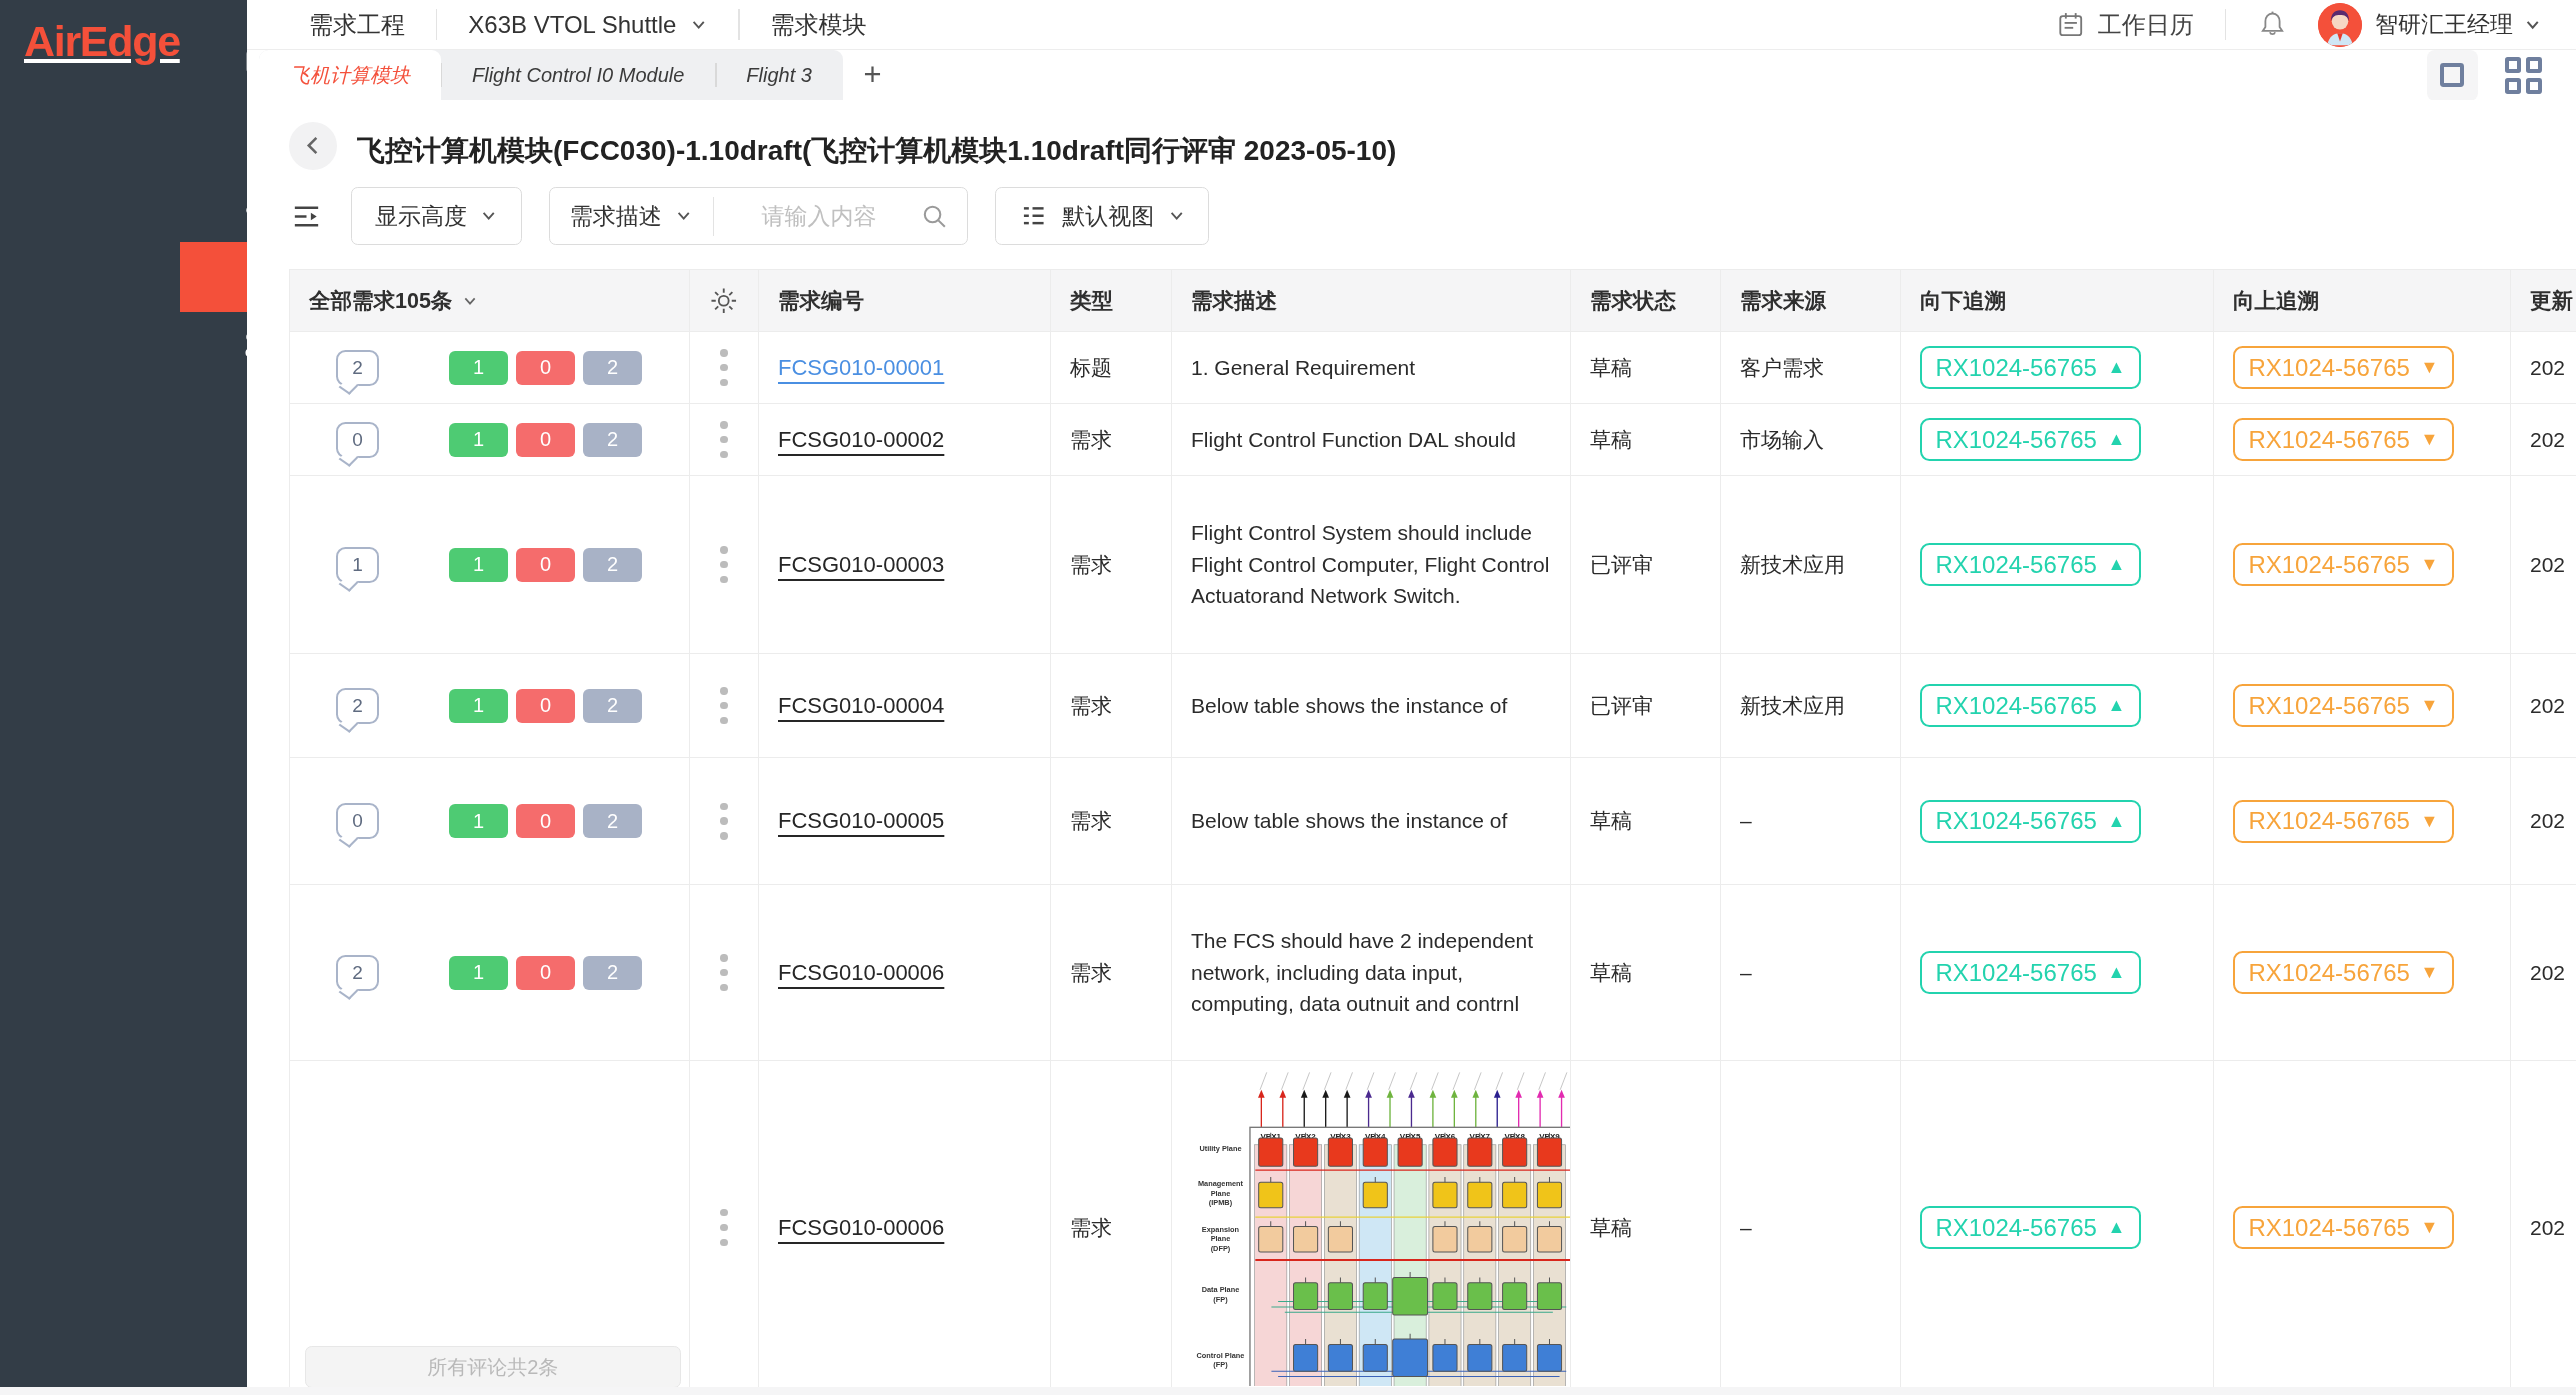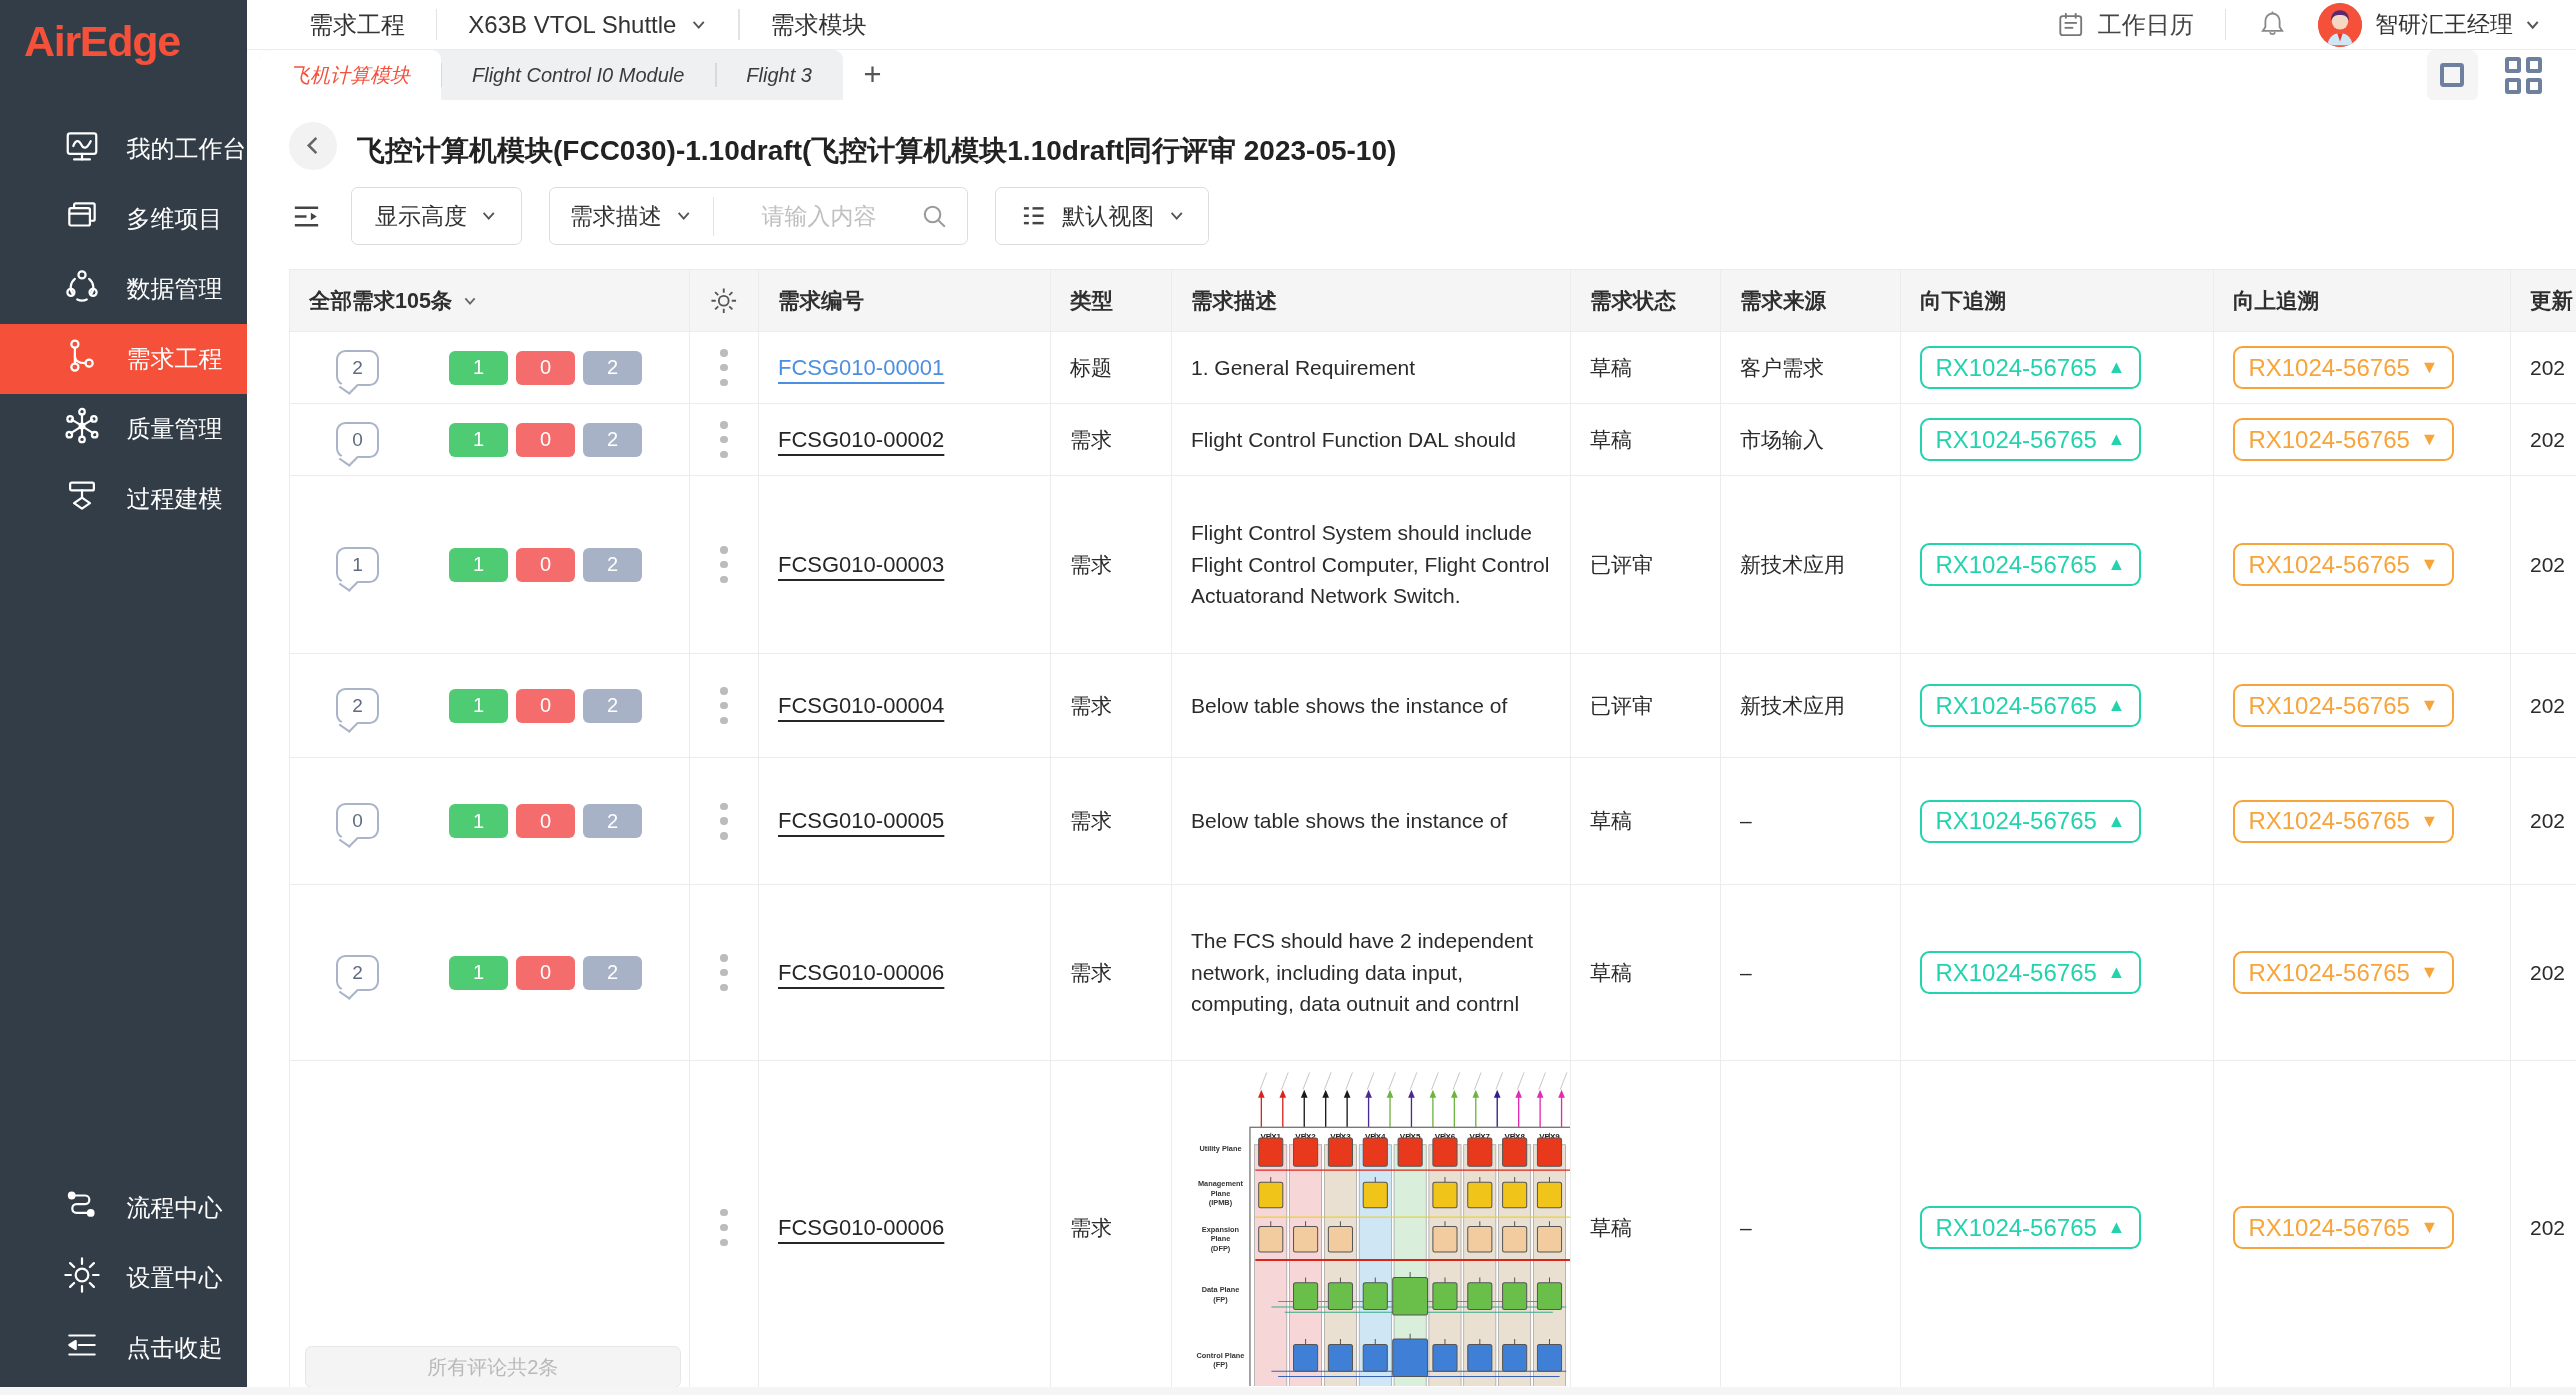--- a/index.html
+++ b/index.html
@@ -2,21 +2,21 @@
 <html style="font-size:10.7px"><head>
 <meta charset="utf-8">
 <style>
   * { margin:0; padding:0; box-sizing:border-box; }
   html,body { width:2576px; height:1395px; overflow:hidden; background:#fff;
     font-family:"Liberation Sans","DejaVu Sans",sans-serif; }
   .app { display:flex; width:2576px; height:1395px; }
 
   
   .sidebar { width:247px; height:1395px; background:#333d47; flex-shrink:0;
-    display:flex; flex-direction:column; color:#fff; }
+    display:flex; color:#fff;text-decoration:underline; }
   .logo { height:82px; display:flex; align-items:center; padding-left:24px;
     font-size:43px; font-weight:800; color:#f4503a; letter-spacing:-1.3px; }
   .side-menu { margin-top:32px; }
   .side-item { height:70px; display:flex; align-items:center; gap:25.5px;
     padding-left:63px; font-size:24px; cursor:pointer; white-space:nowrap; }
   .side-item.active { background:#f4503a; }
   .side-item svg { width:38px; height:38px; flex-shrink:0; }
   .side-spacer { flex:1; }
   .side-bottom { margin-bottom:12px; }
 

